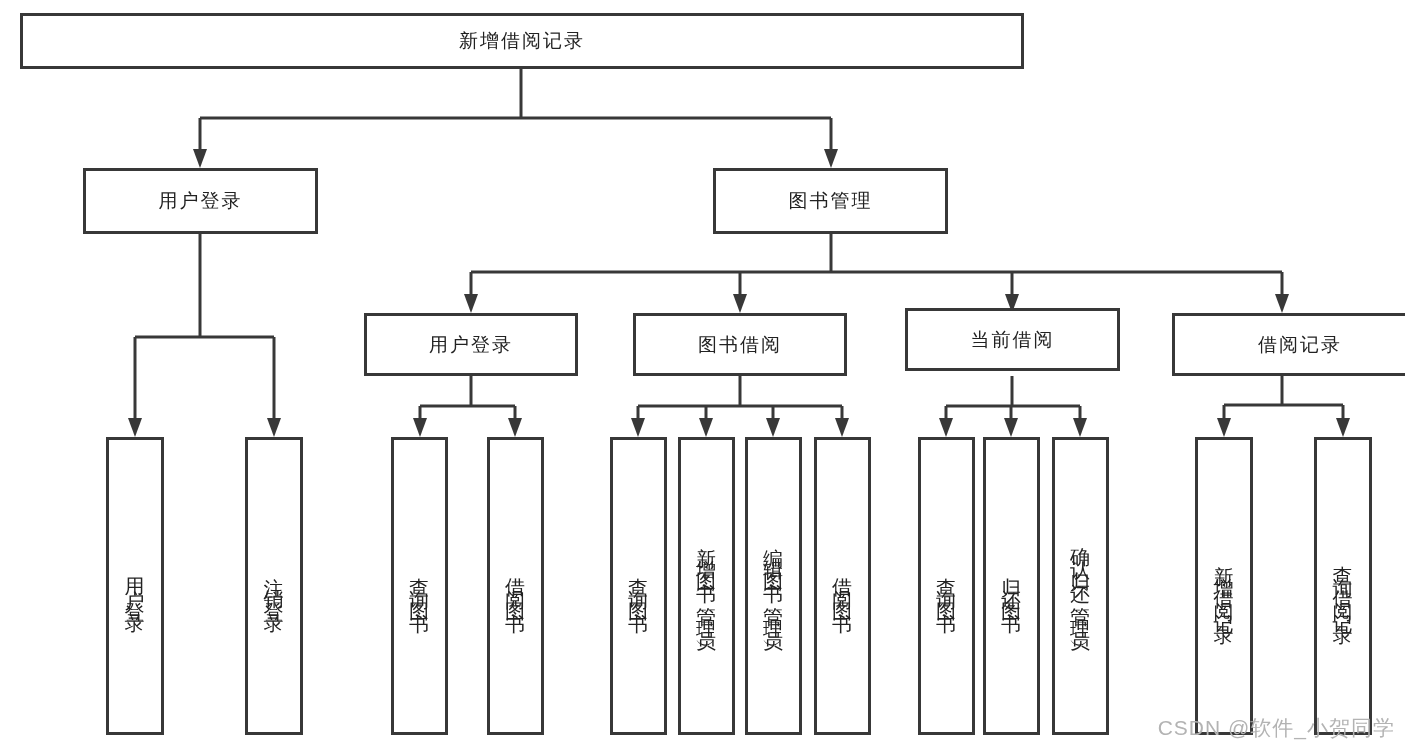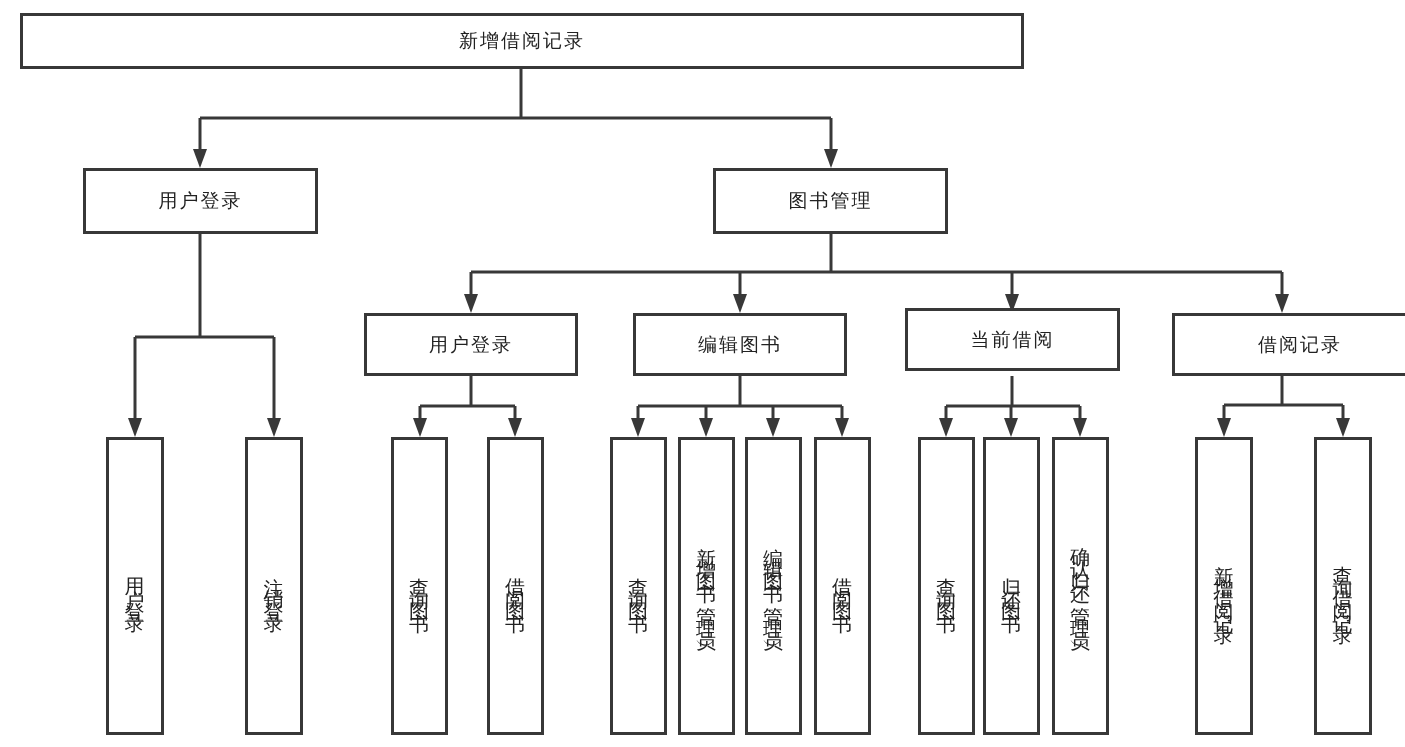--- a/index.html
+++ b/index.html
@@ -141,21 +141,21 @@
     <span>用户登录</span>
   </div>
   <div class="box hbox" style="left:713px; top:168px; width:235px; height:66px;font-family:Liberation Mono, monospace;">
     <span>图书管理</span>
   </div>
 
   <div class="box hbox" style="left:364px; top:313px; width:214px; height:63px;">
     <span>用户登录</span>
   </div>
   <div class="box hbox" style="left:633px; top:313px; width:214px; height:63px;">
-    <span>编辑图书</span>
+    <span>图书借阅</span>
   </div>
   <div class="box hbox" style="left:905px; top:308px; width:215px; height:63px;">
     <span>当前借阅</span>
   </div>
   <div class="box hbox" style="left:1172px; top:313px; width:256px; height:63px;">
     <span>借阅记录</span>
   </div>
 
   <div class="box vbox" style="left:106px; top:437px; width:58px; height:298px;">
     <span class="vtext">用户登录</span>
@@ -194,14 +194,15 @@
     <span class="vtext">确认归还（管理员）</span>
   </div>
 
   <div class="box vbox" style="left:1195px; top:437px; width:58px; height:298px;">
     <span class="vtext">新增借阅记录</span>
   </div>
   <div class="box vbox" style="left:1314px; top:437px; width:58px; height:298px;">
     <span class="vtext">查询借阅记录</span>
   </div>
 
+  <div class="watermark">CSDN @软件_小贺同学</div>
 
 </div>
 
 </body></html>

